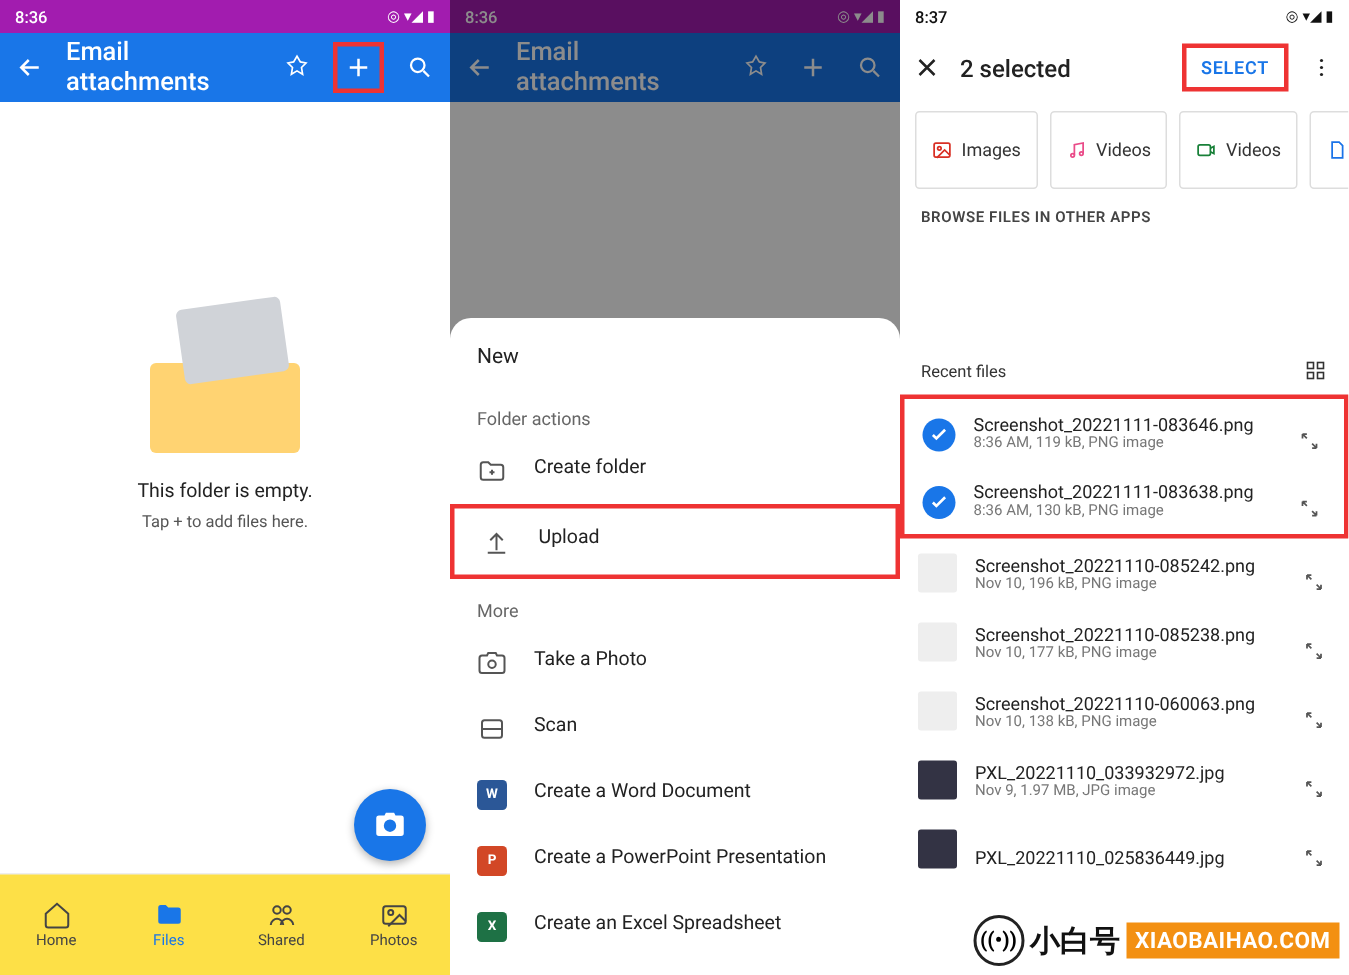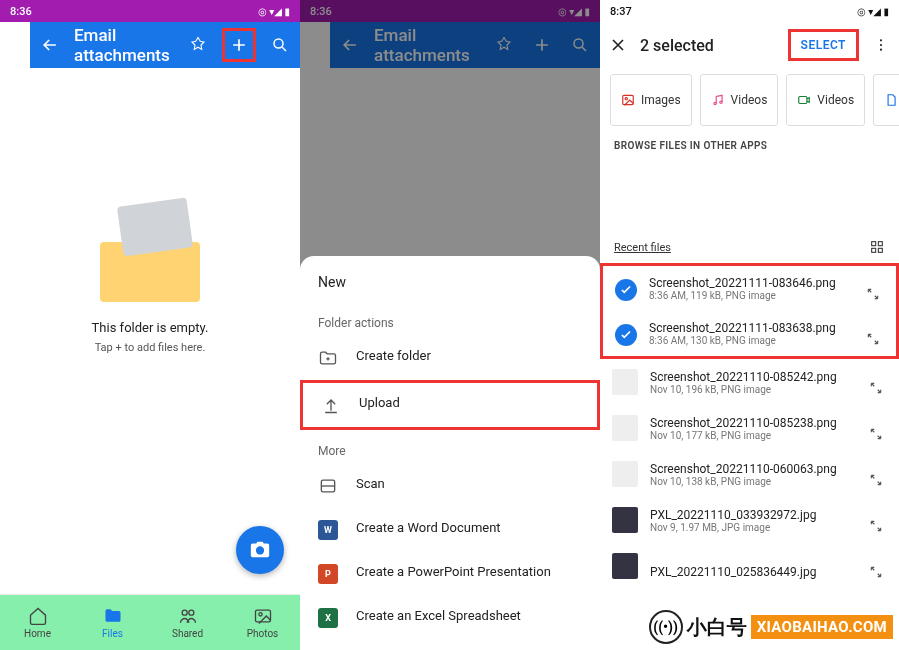--- a/index.html
+++ b/index.html
@@ -12,40 +12,40 @@
 .s2 .dim { position: absolute; inset: 0; background: rgba(0,0,0,0.45); z-index: 1; }
 .s2 .sheet { position: absolute; bottom: 0; left: 0; right: 0; background: #fff; z-index: 2; border-top-left-radius: 14px; border-top-right-radius: 14px; padding-bottom: 10px; }
 
 
 .status { height: 22px; display: flex; justify-content: space-between; align-items: center; padding: 0 10px; font-size: 11px; font-weight: 500; color: #111; }
 .s1 .status, .s2 .status { background: #a21caf; color: #fff; }
 .s2 .status { position: relative; z-index: 0; }
 .status .icons { display: flex; gap: 3px; align-items: center; font-size: 10px; }
 
 
-.appbar { height: 46px; background: #1976e8; display: flex; align-items: center; padding: 0 6px; gap: 10px; color: #fff; margin-left: 30px; }
+.appbar { height: 46px; background: #1976e8; display: flex; align-items: center; padding: 0 6px; gap: 10px; color: #fff; }
 .appbar .title { flex: 1; font-size: 17px; font-weight: 500; }
 .appbar .ic { width: 28px; height: 28px; display: flex; align-items: center; justify-content: center; }
 .s2 .appbar { position: relative; z-index: 0; }
 
 .redbox { border: 3px solid #e33; }
 
 
 .empty { display: flex; flex-direction: column; align-items: center; justify-content: center; height: 420px; }
 .folder-illus { width: 120px; height: 100px; position: relative; margin-bottom: 18px; }
 .folder-illus::before { content:""; position:absolute; bottom:0; left:10px; width:100px; height:60px; background:#ffd372; border-radius:4px; }
 .folder-illus::after { content:""; position:absolute; bottom:50px; left:30px; width:70px; height:50px; background:#d0d3d8; border-radius:4px; transform:rotate(-8deg); }
 .empty-title { font-size: 13px; color: #222; margin-bottom: 6px; }
 .empty-sub { font-size: 11px; color: #555; }
 
 
 .fab { position: absolute; right: 16px; bottom: 76px; width: 48px; height: 48px; border-radius: 50%; background: #1976e8; display: flex; align-items: center; justify-content: center; color:#fff; box-shadow: 0 2px 6px rgba(0,0,0,.3); }
 
 
-.bnav { position: absolute; bottom: 0; left:0; right:0; height: 56px; background:#86efac; display:flex; border-top:1px solid #eee; }
+.bnav { position: absolute; bottom: 0; left:0; right:0; height: 68px; background:#fde047; display:flex; border-top:1px solid #eee; }
 .bnav .tab { flex:1; display:flex; flex-direction:column; align-items:center; justify-content:center; font-size:10px; color:#444; gap:2px; }
 .bnav .tab.active { color:#1976e8; }
 .bnav svg { width:20px; height:20px; }
 
 
 .sheet .section { padding: 14px 18px 6px; font-size: 12px; color:#666; }
 .sheet .item { display:flex; gap:18px; padding: 12px 18px; font-size:13px; color:#222; }
 .sheet .item svg, .sheet .item .doc-ic { width:20px; height:20px; flex-shrink:0; }
 .doc-ic { display:inline-flex; align-items:center; justify-content:center; border-radius:3px; color:#fff; font-size:9px; font-weight:bold; }
 .doc-w { background:#2b5797; }
@@ -56,21 +56,21 @@
 .s3 .topbar { height:46px; display:flex; align-items:center; padding:0 8px; gap:12px; }
 .s3 .topbar .title { flex:1; font-size:16px; font-weight:500; color:#222; }
 .select-btn { font-size:12px; font-weight:600; color:#1976e8; padding:6px 10px; letter-spacing:.5px; }
 .more-ic { width:20px; display:flex; align-items:center; justify-content:center; }
 
 .chips { display:flex; gap:8px; padding:6px 10px 10px; overflow:hidden; }
 .chip { display:flex; align-items:center; gap:6px; border:1px solid #ddd; border-radius:3px; padding:18px 10px; font-size:12px; color:#333; white-space:nowrap; }
 .chip .ci { width:14px; height:14px; }
 
 .browse { font-size:10px; font-weight:600; letter-spacing:.4px; color:#444; padding:4px 14px 8px; }
-.recent-hdr { display:flex; justify-content:space-between; align-items:center; padding:80px 14px 8px 14px; font-size:11px; color:#333;text-decoration:underline; }
+.recent-hdr { display:flex; justify-content:space-between; align-items:center; padding:80px 14px 8px 14px; font-size:11px; color:#333; }
 
 .filelist { }
 .frow { display:flex; align-items:flex-end; padding:10px 12px; gap:12px; }
 .frow .thumb { width:26px; height:26px; background:#eee; border-radius:2px; flex-shrink:0; display:flex; align-items:center; justify-content:center; }
 .frow .check { width:22px; height:22px; border-radius:50%; background:#1976e8; display:flex; align-items:center; justify-content:center; flex-shrink:0; }
 .frow .meta { flex:1; min-width:0; }
 .frow .fname { font-size:12px; color:#222; white-space:nowrap; overflow:hidden; text-overflow:ellipsis; }
 .frow .fdet { font-size:10px; color:#777; }
 .frow .expand { width:18px; flex-shrink:0; color:#555; }
 .selected-group { }
@@ -251,20 +251,27 @@
         </svg>
       <span>Create folder</span>
     </div>
     <div class="item redbox">
       <svg viewBox="0 0 24 24" fill="none" stroke="#555" stroke-width="1.6">
           <path d="M12 19V6M7 11l5-5 5 5M5 21h14"></path>
         </svg>
       <span>Upload</span>
     </div>
     <div class="section">More</div>
+    <div class="item">
+      <svg viewBox="0 0 24 24" fill="none" stroke="#555" stroke-width="1.6">
+          <path d="M9 4l-1 2H4a2 2 0 00-2 2v10a2 2 0 002 2h16a2 2 0 002-2V8a2 2 0 00-2-2h-4l-1-2H9z"></path>
+          <circle cx="12" cy="13" r="3"></circle>
+        </svg>
+      <span>Take a Photo</span>
+    </div>
     <div class="item">
       <svg viewBox="0 0 24 24" fill="none" stroke="#555" stroke-width="1.6">
           <rect x="4" y="5" width="16" height="14" rx="2"></rect>
           <path d="M4 12h16"></path>
         </svg>
       <span>Scan</span>
     </div>
     <div class="item">
       <span class="doc-ic doc-w">W</span>
       <span>Create a Word Document</span>

